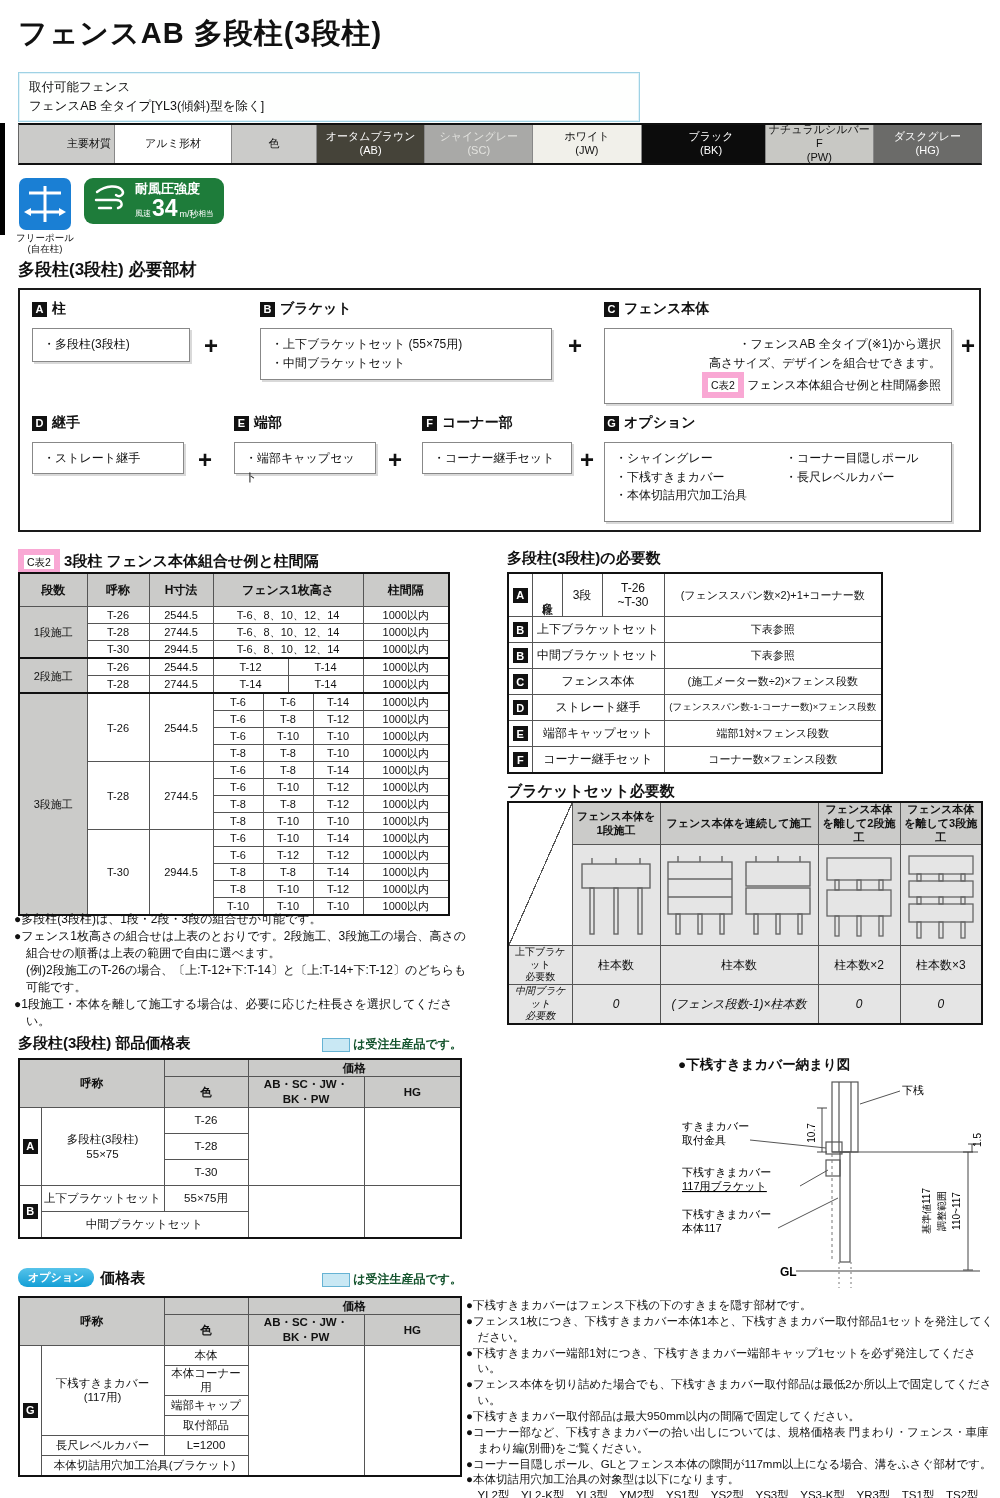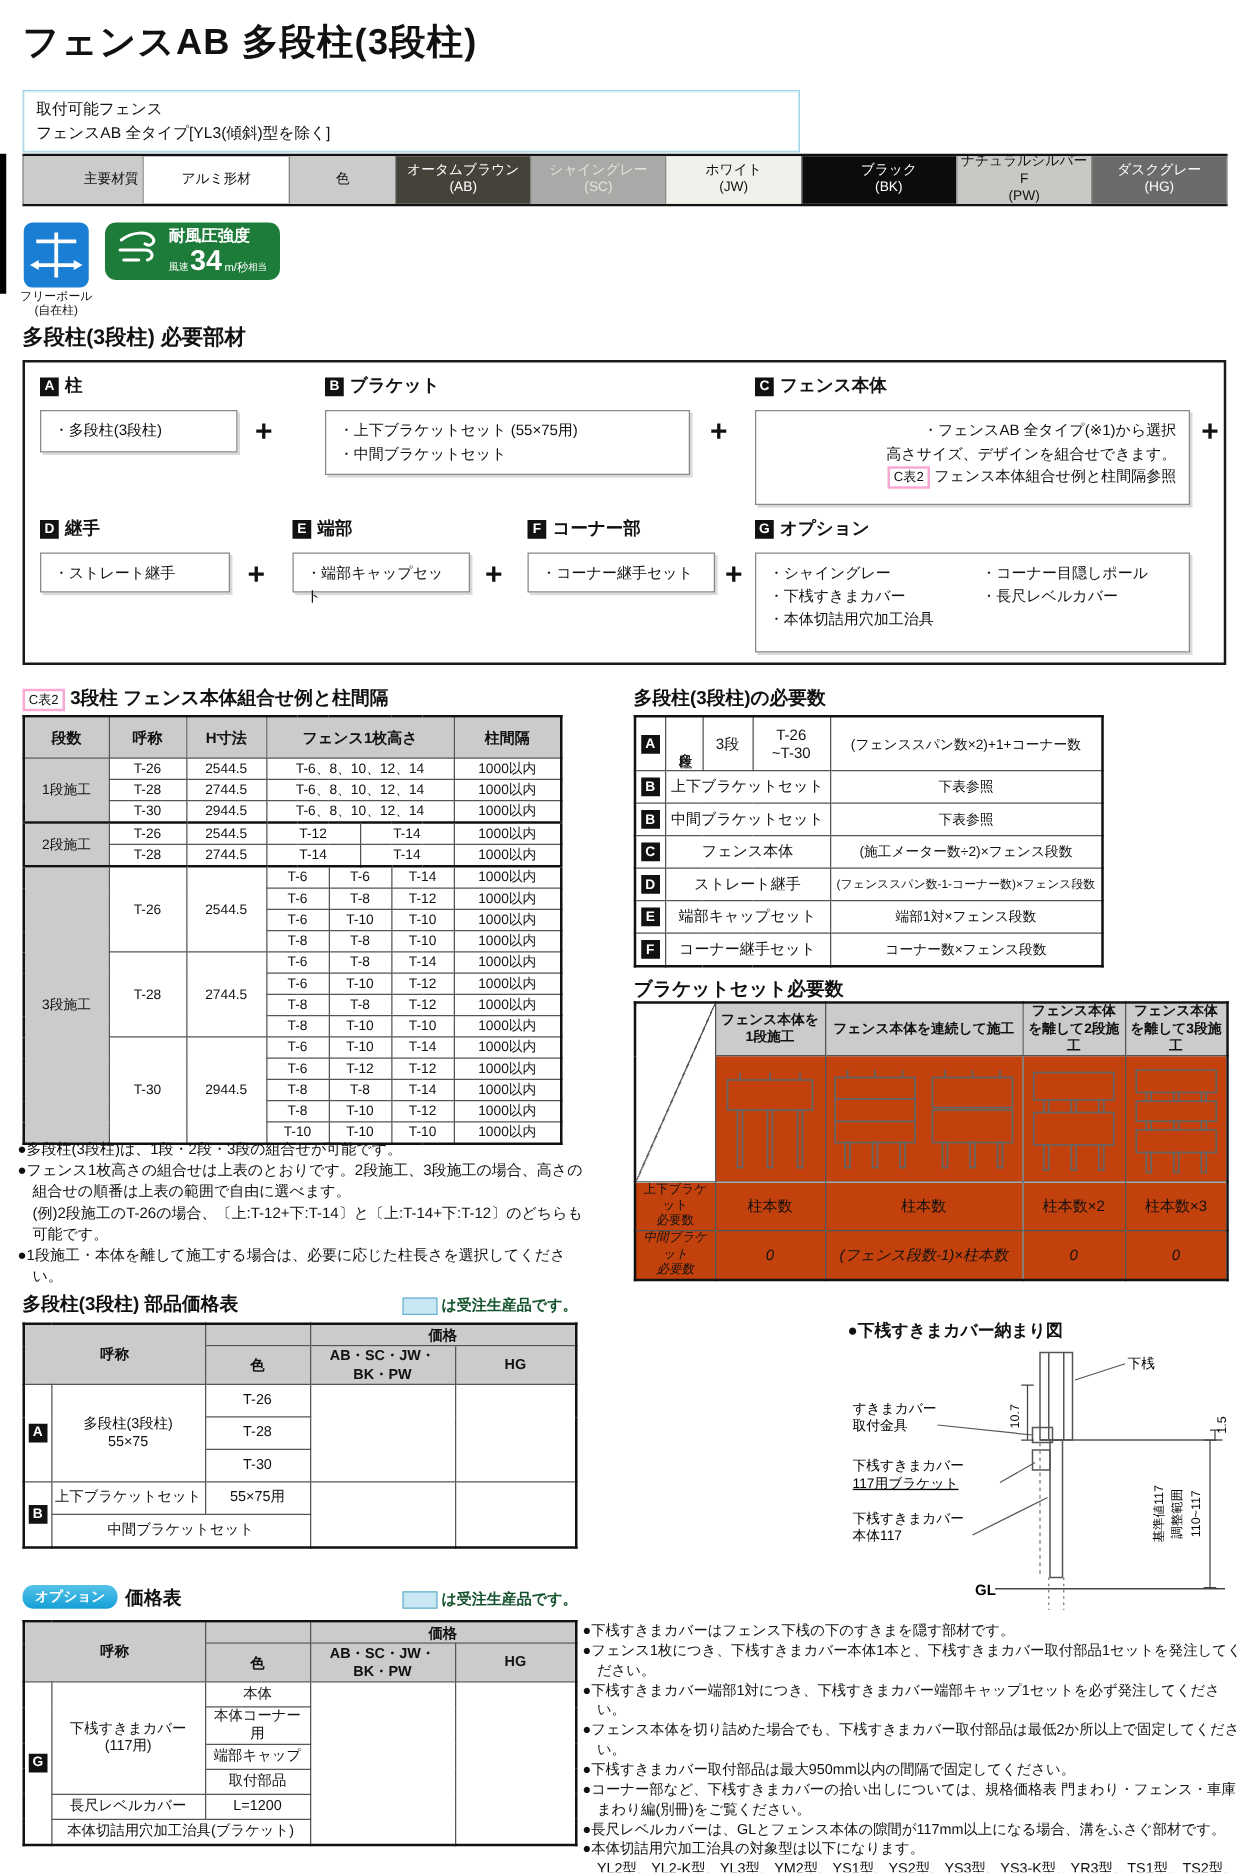--- a/index.html
+++ b/index.html
@@ -38,21 +38,21 @@
 
   .sec-head{font-size:17px;font-weight:bold;}
   .sub-head{font-size:15px;font-weight:bold;}
 
   
   .parts-box{border:2px solid #1a1a1a;background:#fff;}
   .part-head{display:flex;align-items:center;gap:5px;font-size:14px;font-weight:bold;}
   .kq{display:inline-flex;align-items:center;justify-content:center;width:15px;height:15px;background:#111;color:#fff;font-size:11px;font-weight:bold;flex:0 0 auto;}
   .pbox{border:1px solid #888;background:#fff;box-shadow:2px 2px 0 #d9d9d9;font-size:12px;line-height:1.55;padding:6px 10px;box-sizing:border-box;}
   .plus{font-size:24px;font-weight:bold;}
-  .tagbox{display:inline-block;border:2px solid #f9a8d4;padding:0 3px;font-size:10.5px;font-weight:normal;line-height:1.35;}
+  .tagbox{display:inline-block;border:6px solid #f9a8d4;padding:0 3px;font-size:10.5px;font-weight:normal;line-height:1.35;}
 
   
   table.tbl{border-collapse:collapse;border:2px solid #111;table-layout:fixed;}
   table.tbl th,table.tbl td{border:1px solid #555;text-align:center;padding:0 2px;overflow:hidden;}
   table.tbl th{background:#cbcbc9;font-weight:bold;}
   .tt{border-top:2px solid #111 !important;}
   .gy{background:#cbcbc9;}
 
   .c2tbl{width:432px;font-size:11px;}
   .c2tbl th{height:32px;font-size:12px;}
@@ -64,21 +64,21 @@
 
   .reqtbl{width:376px;font-size:12px;}
   .reqtbl td{height:25px;}
   .reqtbl td.arow{height:42px;}
   .vert{writing-mode:vertical-rl;text-orientation:upright;letter-spacing:1px;font-size:11px;margin:0 auto;}
   .fml{font-size:11px;}
   .fml.small{font-size:9.5px;}
 
   .brtbl{width:476px;font-size:12px;}
   .brtbl th{background:#fff;font-size:11px;font-weight:bold;height:34px;line-height:1.25;}
-  .brtbl td{background:#c2410c;}
+  .brtbl td{background:#e5e5e5;}
   .brtbl .diagcell{background:
      linear-gradient(to bottom right,transparent calc(50% - 0.6px),#555 calc(50% - 0.6px),#555 calc(50% + 0.6px),transparent calc(50% + 0.6px));}
   .brtbl .lblcell{font-size:10px;line-height:1.25;}
   .drawcell{height:100px;vertical-align:middle;}
 
   .pricehead{display:flex;justify-content:space-between;align-items:flex-end;}
   .ordernote{font-size:12px;font-weight:bold;color:#14532d;display:flex;align-items:center;gap:3px;}
   .swatchbox{display:inline-block;width:26px;height:12px;background:#c9e8f4;border:1px solid #66b3d4;}
   .optbadge{display:inline-block;background:linear-gradient(#56c3ea,#149fd6);color:#fff;font-size:11px;font-weight:bold;border-radius:9px;padding:2px 10px;margin-right:6px;vertical-align:2px;}
 
@@ -750,19 +750,19 @@
   </tbody>
     </table>
 
   <div class="abs bnotes" style="left:466px;top:1298px;width:530px;">
     <div>●下桟すきまカバーはフェンス下桟の下のすきまを隠す部材です。</div>
     <div>●フェンス1枚につき、下桟すきまカバー本体1本と、下桟すきまカバー取付部品1セットを発注してください。</div>
     <div>●下桟すきまカバー端部1対につき、下桟すきまカバー端部キャップ1セットを必ず発注してください。</div>
     <div>●フェンス本体を切り詰めた場合でも、下桟すきまカバー取付部品は最低2か所以上で固定してください。</div>
     <div>●下桟すきまカバー取付部品は最大950mm以内の間隔で固定してください。</div>
     <div>●コーナー部など、下桟すきまカバーの拾い出しについては、規格価格表 門まわり・フェンス・車庫まわり編(別冊)をご覧ください。</div>
-    <div>●長尺レベルカバーは、GLとフェンス本体の隙間が117mm以上になる場合、溝をふさぐ部材です。</div>
+    <div>●コーナー目隠しポール、GLとフェンス本体の隙間が117mm以上になる場合、溝をふさぐ部材です。</div>
     <div>●本体切詰用穴加工治具の対象型は以下になります。</div>
     <div class="ind">YL2型、YL2-K型、YL3型、YM2型、YS1型、YS2型、YS3型、YS3-K型、YR3型、TS1型、TS2型、TS2-K型、TM1型、TR1型、TR2型、TR3型、YT2型</div>
 
   </div>
 
 </div>
 
 </body></html>

